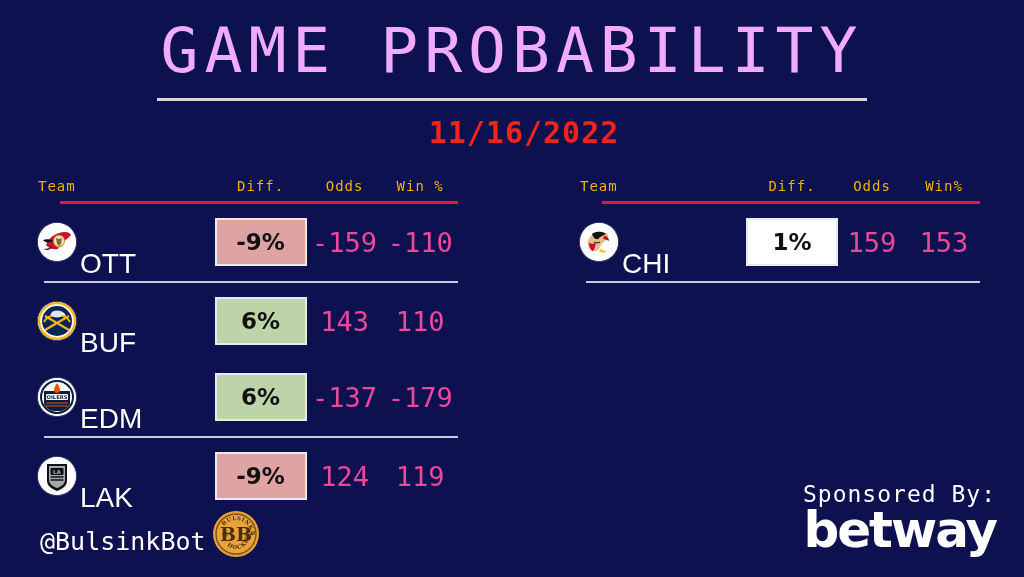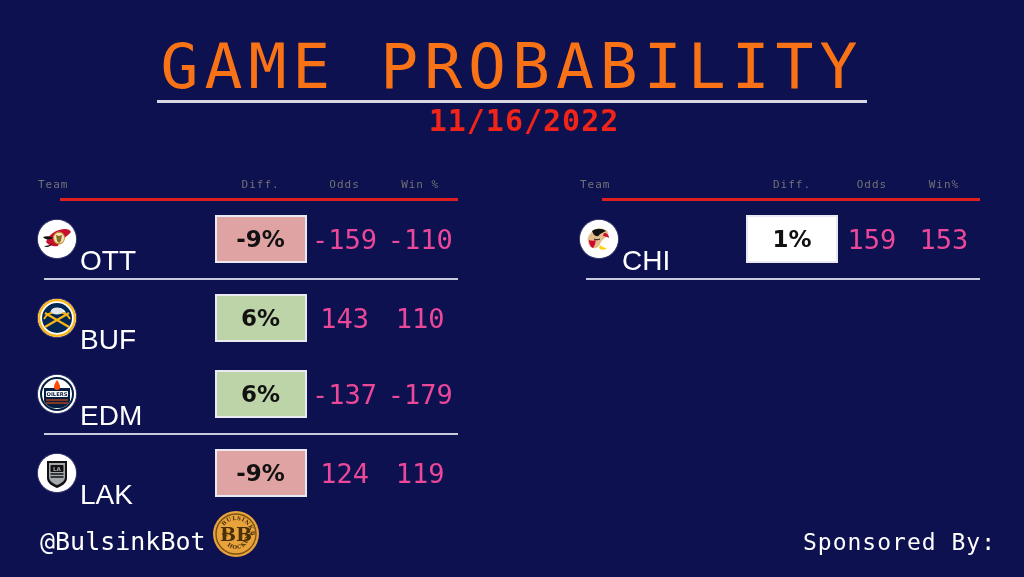--- a/index.html
+++ b/index.html
@@ -10,28 +10,28 @@
     overflow:hidden;
     position:relative;
   }
   
   .header{ text-align:center; padding-top:18px; }
   .title{
     display:inline-block;
     font-family:"DejaVu Sans Mono","Liberation Mono",monospace;
     font-size:63px;
     letter-spacing:6px;
-    color:#f97316;
+    color:#f0abfc;
     line-height:1.05;
     border-bottom:3px solid #d8d8e4;
-    padding:0 4px 0 4px;
+    padding:0 4px 14px 4px;
     white-space:nowrap;
-    margin-top:16px;
   }
   .subtitle{
+    margin-top:14px;
     font-family:"DejaVu Sans Mono","Liberation Mono",monospace;
     font-size:30px;
     font-weight:bold;
     color:#f02418;
     letter-spacing:1px;
     padding-left:24px;
   }
 
   
   .tables{
@@ -41,23 +41,23 @@
     justify-content:flex-start;
   }
   .panel{ position:relative; }
   .panel.left{ margin-left:38px; width:420px; }
   .panel.right{ margin-left:122px; width:400px; }
 
   table.gp{ border-collapse:collapse; width:100%; table-layout:fixed; }
 
   table.gp th{
     font-family:"DejaVu Sans Mono","Liberation Mono",monospace;
-    font-size:11px;
+    font-size:14px;
     font-weight:normal;
-    color:#737373;
+    color:#eab308;
     padding:0 0 7px 0;
     letter-spacing:1px;
   }
   .col-team{ width:42%; text-align:left; }
   .col-diff{ width:22%; }
   .col-odds{ width:18%; text-align:center; }
   .col-win { width:18%; text-align:center; }
   th.col-team{ padding-left:58px; }
 
   .headrule td{ padding:0; }
@@ -356,13 +356,14 @@
       </text>
       <text font-size="5.4" font-family="DejaVu Serif, serif" font-weight="bold" fill="#4a3008" letter-spacing="0.8">
         <textPath href="#arcBot" startOffset="26%">HOCKEY</textPath>
       </text>
     </svg>
   </span>
 </div>
 
 <div class="footer-right">
   <div class="sponsored">Sponsored By:</div>
+  <div class="betway">betway</div>
 </div>
 
 </body></html>

